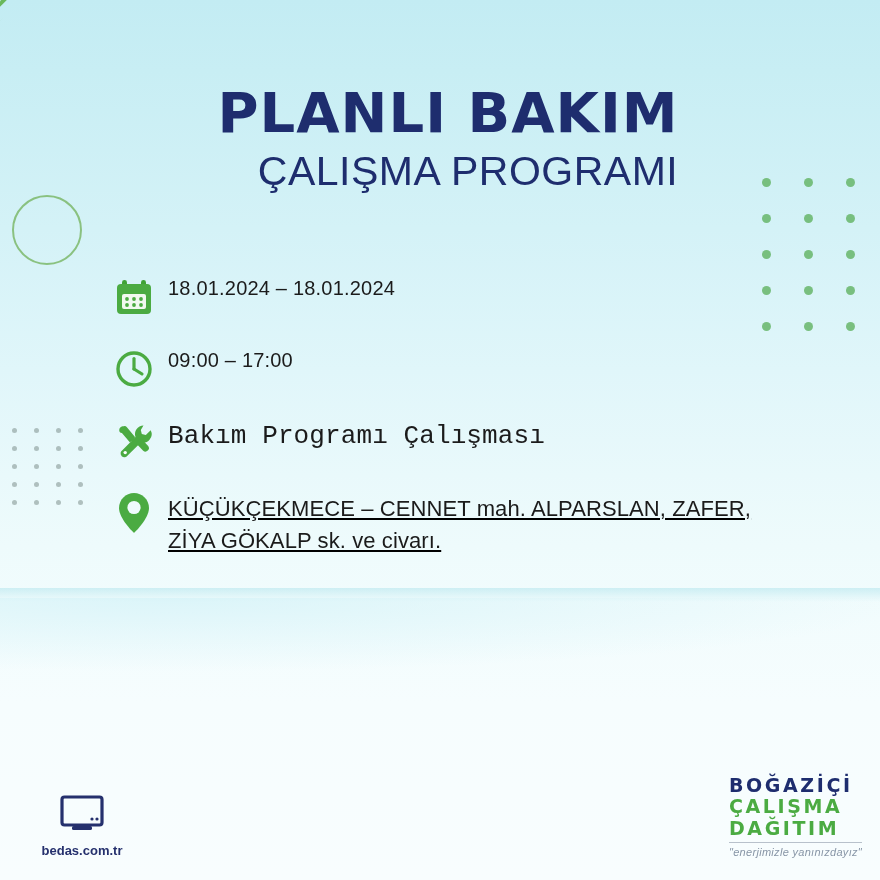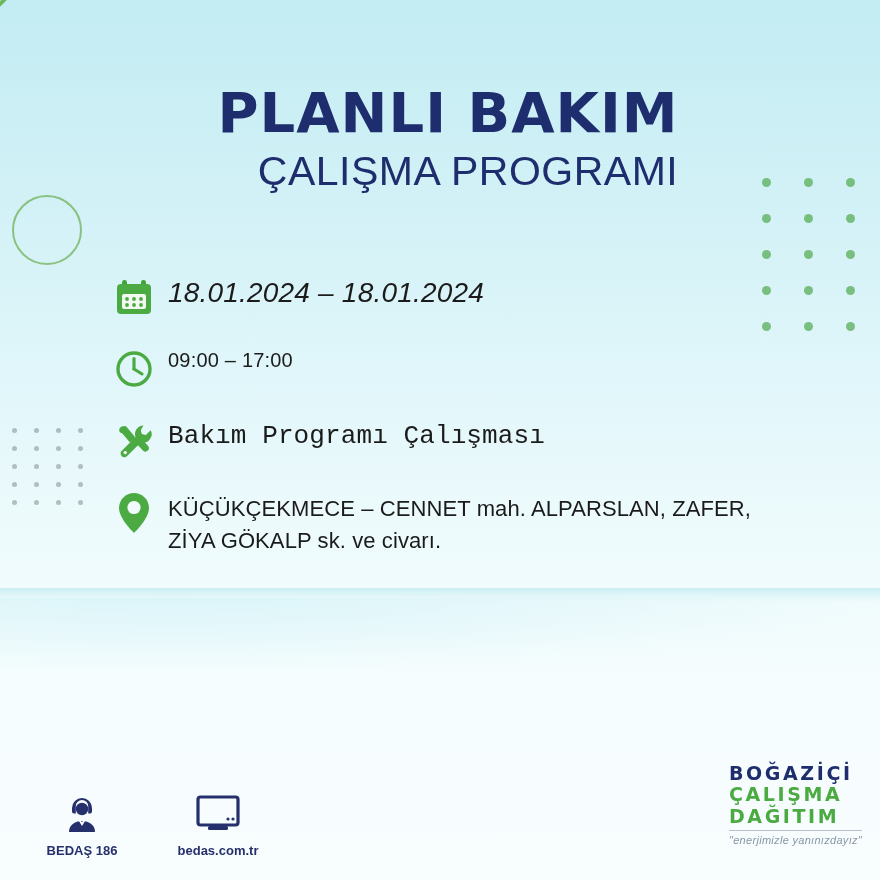--- a/index.html
+++ b/index.html
@@ -139,34 +139,34 @@
     position: absolute;
     left: 112px;
     top: 272px;
     width: 700px;
   }
   .row {
     display: flex;
     align-items: flex-start;
     margin-bottom: 22px;
   }
-  .row:last-child { margin-bottom: 0; }
+  .row:last-child { margin-bottom: 0; text-decoration: underline; }
   .row-icon {
     flex: 0 0 56px;
     height: 50px;
     display: flex;
     align-items: center;
     justify-content: flex-start;
   }
   .row-text {
     font-family: "Liberation Sans", sans-serif;
     color: #1b1b1b;
     padding-top: 5px;
   }
-  .row-date   { font-size: 28px; letter-spacing: .2px; font-style: italic; }
+  .row-date   { font-size: 20px; letter-spacing: .2px; }
   .row-time   { font-size: 20px; letter-spacing: .2px; }
   .row-work   { font-size: 26px; letter-spacing: .1px; font-family: Liberation Mono, monospace; }
   .row-place  { font-size: 22px; line-height: 1.45; letter-spacing: .1px; max-width: 620px; }
 
   
   .footer-contacts {
     position: absolute;
     left: 36px;
     bottom: 22px;
     display: flex;
@@ -188,21 +188,21 @@
     font-family: "Liberation Sans", sans-serif;
     font-size: 13px;
     font-weight: 700;
     color: #25306d;
     white-space: nowrap;
   }
 
   .brand {
     position: absolute;
     right: 18px;
-    bottom: 34px;
+    bottom: 22px;
     text-align: left;
   }
   .brand-line {
     font-family: "DejaVu Sans", sans-serif;
     font-size: 19px;
     font-weight: 700;
     letter-spacing: 2.6px;
     line-height: 1.12;
     white-space: nowrap;
   }
@@ -363,33 +363,20 @@
           <circle cx="22" cy="18.5" r="6.6" fill="#f0fbfd"></circle>
         </svg>
       </div>
       <div class="row-text row-place">KÜÇÜKÇEKMECE – CENNET mah. ALPARSLAN, ZAFER, ZİYA GÖKALP sk. ve civarı.</div>
     </div>
 
   </div>
 
   <div class="footer-contacts">
 
-    <div class="contact">
-      <div class="contact-glyph">
-        <svg width="44" height="44" viewBox="0 0 44 44">
-          <g fill="#25306d">
-            <path d="M12 16 a10 10 0 0 1 20 0 v3 a2.6 2.6 0 0 1 -2.6 2.6 h-1.2 v-7.4 a6.2 6.2 0 0 0 -12.4 0 v7.4 h-1.2 A2.6 2.6 0 0 1 12 19 z"></path>
-            <circle cx="22" cy="17" r="6.2"></circle>
-            <path d="M9 40 c0 -7 5.8 -11 13 -11 s13 4 13 11 z"></path>
-            <path d="M18.6 28.4 L22 34 l3.4 -5.6 l-1.6 -0.8 L22 30.4 l-1.8 -2.8 z" fill="#ffffff"></path>
-          </g>
-        </svg>
-      </div>
-      <div class="contact-label">BEDAŞ 186</div>
-    </div>
 
     <div class="contact">
       <div class="contact-glyph">
         <svg width="48" height="44" viewBox="0 0 48 44">
           <rect x="4" y="5" width="40" height="28" rx="2.5" fill="none" stroke="#25306d" stroke-width="3.2"></rect>
           <rect x="14" y="34" width="20" height="4" rx="1.6" fill="#25306d"></rect>
           <circle cx="34" cy="27" r="1.6" fill="#25306d"></circle>
           <circle cx="39" cy="27" r="1.6" fill="#25306d"></circle>
         </svg>
       </div>

